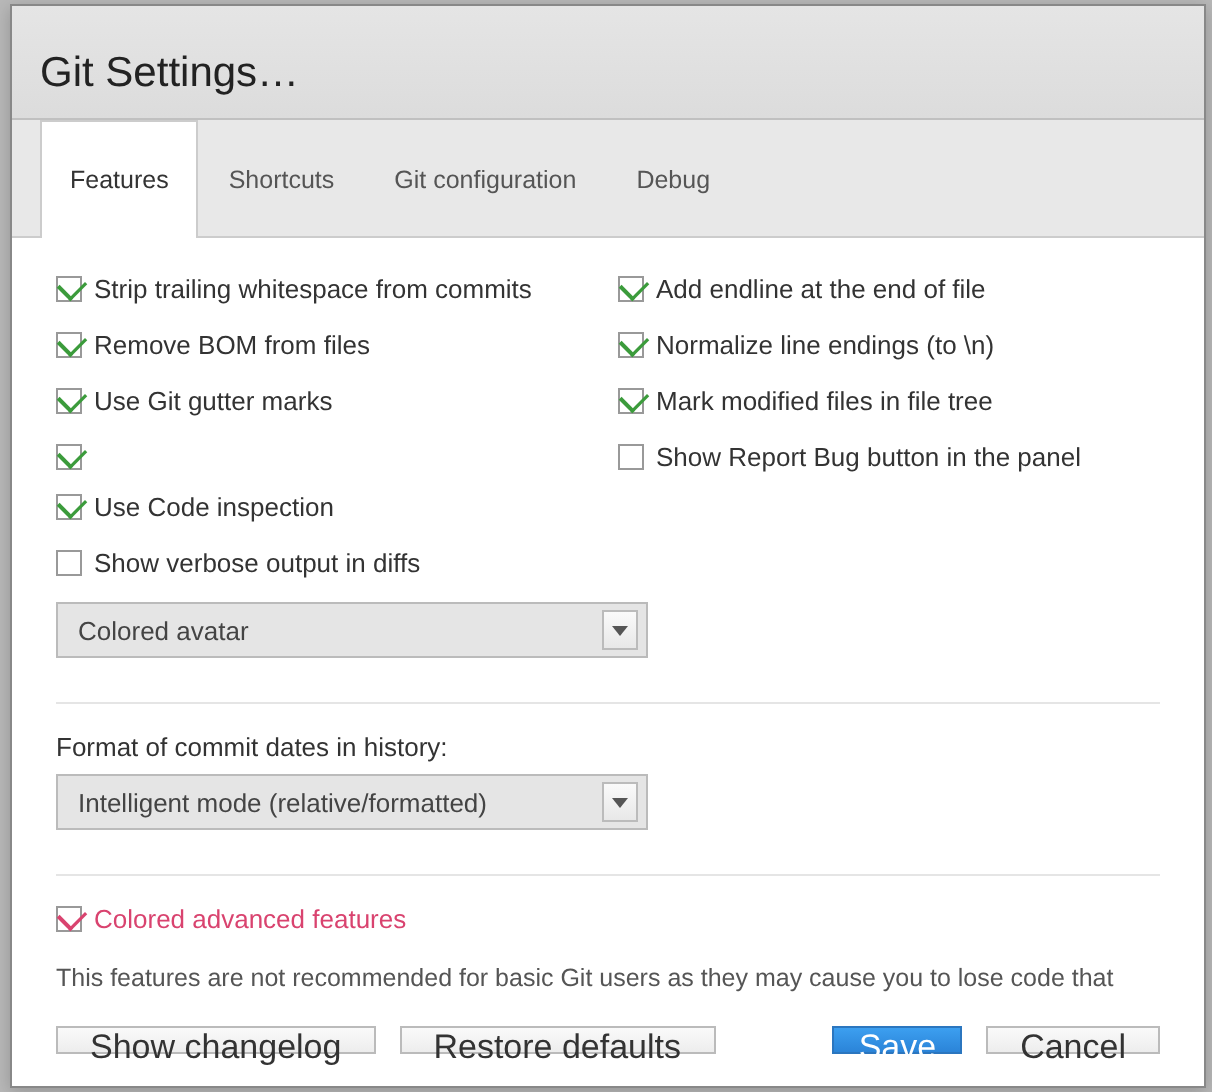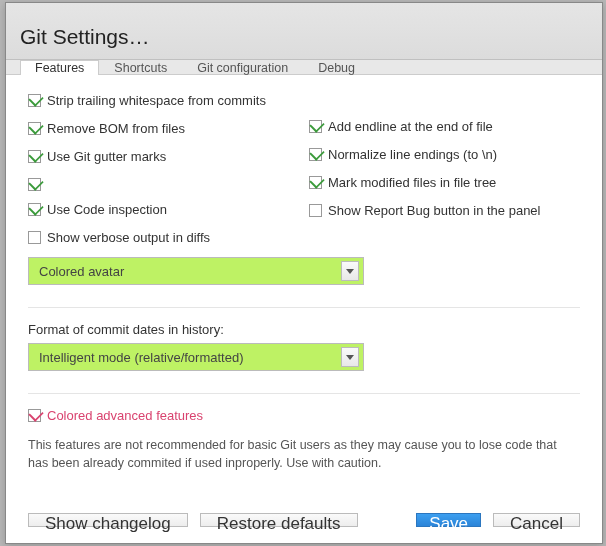--- a/index.html
+++ b/index.html
@@ -1,31 +1,31 @@
 <!DOCTYPE html>
 <html><head>
 <meta charset="utf-8">
 <style>
 * { box-sizing: border-box; margin: 0; padding: 0; }
 body { font-family: "Segoe UI", Arial, sans-serif; background: #b8b8b8; width: 606px; height: 546px; overflow: hidden; }
 .dialog { position: absolute; left: 5px; top: 2px; right: 3px; bottom: 2px; background: #fff; border: 1px solid #888; box-shadow: 0 2px 8px rgba(0,0,0,0.2); display: flex; flex-direction: column; }
 .titlebar { background: linear-gradient(#e5e5e5, #dcdcdc); padding: 22px 14px 10px; border-bottom: 1px solid #c0c0c0; }
 .titlebar h1 { font-size: 21px; font-weight: 400; color: #222; }
 .tabs { display: flex; padding: 0 14px; background: #e8e8e8; border-bottom: 1px solid #ccc; font-size: 12.5px; }
-.tab { padding: 0 14px; color: #555; cursor: pointer; border: 1px solid transparent; border-bottom: none; margin-bottom: -1px; text-align: right; }
+.tab { padding: 22px 14px; color: #555; cursor: pointer; border: 1px solid transparent; border-bottom: none; margin-bottom: -1px; text-align: right; }
 .tab.active { background: #fff; border-color: #ccc; color: #333; }
 .content { padding: 18px 22px 12px; overflow-y: auto; flex: 1; }
-.cols { display: flex; gap: 10px; align-items: center; }
+.cols { display: flex; gap: 10px; }
 .col { flex: 1; }
 .chk-row { display: flex; align-items: flex-start; gap: 6px; margin-bottom: 11px; font-size: 13px; color: #333; line-height: 1.3; }
 .chk { width: 13px; height: 13px; border: 1px solid #999; background: #fff; flex-shrink: 0; margin-top: 1px; position: relative; }
 .chk.on::after { content: ""; position: absolute; left: 1px; top: -2px; width: 10px; height: 10px; border-right: 2px solid #3b9b3b; border-bottom: 2px solid #3b9b3b; transform: rotate(45deg) scaleX(0.8); }
 .chk.pink.on::after { border-color: #d9436f; }
 .label-block { font-size: 13px; color: #333; margin: 12px 0 6px; }
-.select { width: 336px; height: 28px; border: 1px solid #bbb; background: #bef264; display: flex; align-items: center; justify-content: space-between; padding: 0 4px 0 10px; font-size: 13px; color: #444; }
+.select { width: 296px; height: 28px; border: 1px solid #bbb; background: #e5e5e5; display: flex; align-items: center; justify-content: space-between; padding: 0 4px 0 10px; font-size: 13px; color: #444; }
 .select .arrow-btn { width: 18px; height: 20px; border: 1px solid #bbb; background: linear-gradient(#fafafa,#e8e8e8); display: flex; align-items: center; justify-content: center; }
 .select .arrow-btn svg { width: 8px; height: 5px; }
 .hr { border: none; border-top: 1px solid #e5e5e5; margin: 22px 0 14px; }
 .pink-label { color: #d9436f; }
 .note { font-size: 12.5px; color: #555; line-height: 1.45; margin-top: 10px; }
 .footer { display: flex; gap: 12px; padding: 12px 22px 16px; align-items: center; }
 .btn { height: 14px; padding: 0 16px; border: 1px solid #bbb; background: linear-gradient(#fafafa,#ededed); font-size: 17px; color: #333; cursor: pointer; }
 .btn.primary { background: linear-gradient(#3c9ff0,#2b84d8); color: #fff; border-color: #2b76bf; padding: 0 12px; }
 .spacer { flex: 1; }
 </style>

